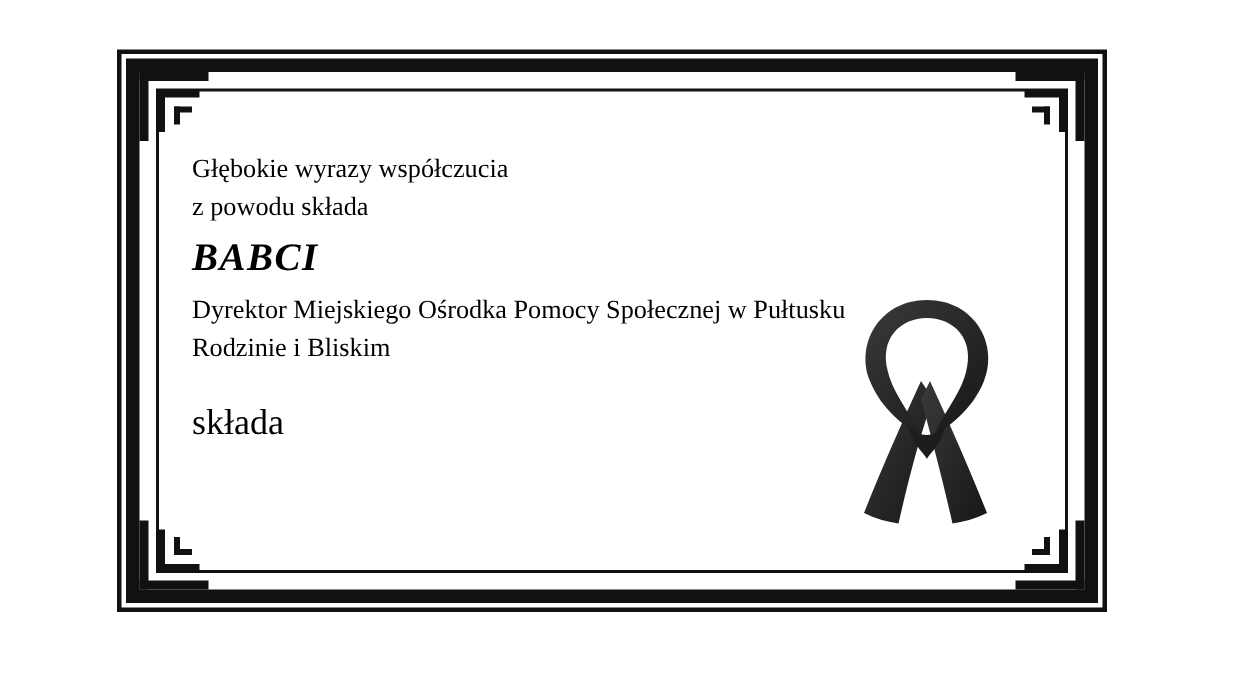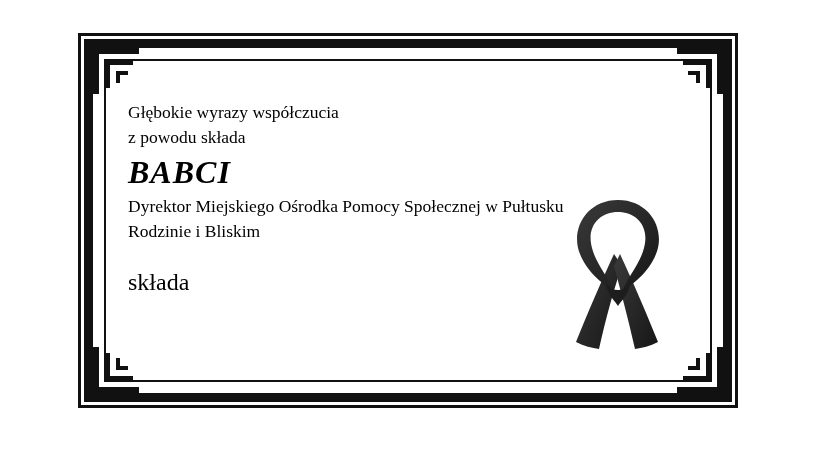--- a/index.html
+++ b/index.html
@@ -97,21 +97,21 @@
     margin-top: 17px;
   }
 
   .line {
     font-size: 17.5px;
     line-height: 25px;
     white-space: nowrap;
   }
 
   .emphasis {
-    font-size: 32px;
+    font-size: 26px;
     font-weight: bold;
     font-style: italic;
     line-height: 44px;
     letter-spacing: 1px;
   }
   .spacer-md { height: 26px; }
 
   .signature .line {
     font-size: 24px;
     line-height: 25px;

